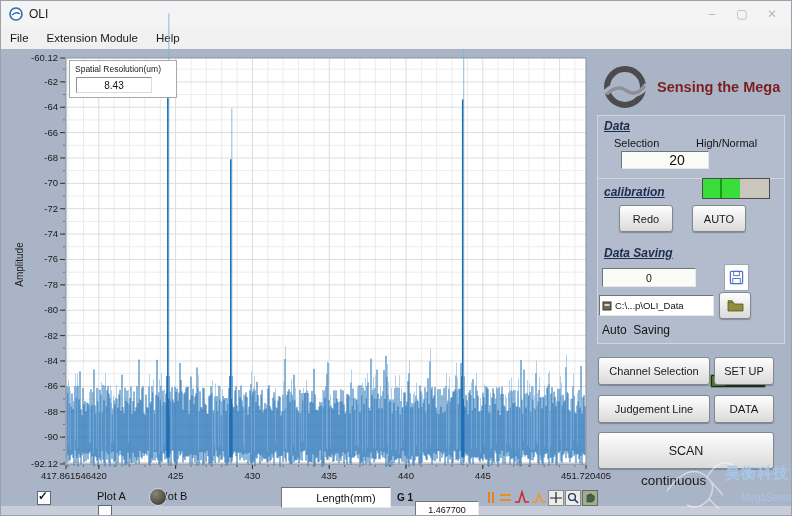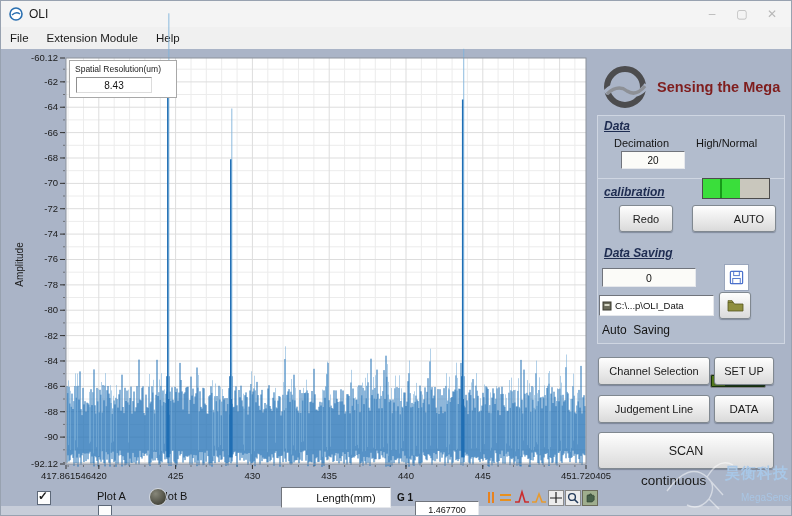--- a/index.html
+++ b/index.html
@@ -190,31 +190,31 @@
     <circle cx="24" cy="24" r="18" fill="none" stroke="#4c4c4e" stroke-width="6"></circle>
     <path d="M4 30 Q16 18 26 27 Q36 36 46 22" stroke="#aab4c7" stroke-width="6" fill="none"></path>
     <path d="M6 31 Q17 21 26 28 Q35 34 44 23" stroke="#8d9096" stroke-width="3.4" fill="none"></path>
   </svg>
   <div class="brand-text abs" style="left:656px;top:78px;">Sensing the Mega</div>
 
   <div class="panel-box abs" style="left:596px;top:114px;width:188px;height:64px;"></div>
   <div class="panel-box abs" style="left:596px;top:177px;width:188px;height:166px;"></div>
 
   <div class="sec-title abs" style="left:603px;top:118px;">Data</div>
-  <div class="small-label abs" style="left:613px;top:136px;">Decimation</div>
-  <div class="sunken abs" style="left:620px;top:150px;width:62px;height:16px;font-size:10px;">20</div>
+  <div class="small-label abs" style="left:613px;top:136px;">Selection</div>
+  <div class="sunken abs" style="left:620px;top:150px;width:62px;height:16px;font-size:14px;padding-left:24px;">20</div>
   <div class="small-label abs" style="left:695px;top:136px;">High/Normal</div>
   <div class="toggle abs" style="left:701px;top:149px;width:66px;height:19px;">
     <div class="on1" style="width: 37px; background: rgb(58, 222, 59);"></div>
     <div class="ondiv" style="left: 17px; background: rgb(22, 154, 24);"></div>
   </div>
 
   <div class="sec-title abs" style="left:603px;top:184px;">calibration</div>
   <div class="btn abs" style="left:618px;top:204px;width:52px;height:25px;">Redo</div>
-  <div class="btn abs" style="left:691px;top:204px;width:52px;height:25px;padding-left:30px;">AUTO</div>
+  <div class="btn abs" style="left:691px;top:204px;width:52px;height:25px;">AUTO</div>
 
   <div class="sec-title abs" style="left:603px;top:245px;">Data Saving</div>
   <div class="sunken abs" style="left:601px;top:267px;width:92px;height:17px;font-size:10.5px;">0</div>
   <div class="abs" style="left:723px;top:263px;width:23px;height:25px;background:#fff;border:1px solid #9aa6bc;display:flex;align-items:center;justify-content:center;">
     <svg width="15" height="15" viewBox="0 0 16 16">
       <rect x="1.5" y="1.5" width="13" height="13" rx="1" fill="none" stroke="#4d72cc" stroke-width="1.3"></rect>
       <rect x="5" y="1.5" width="6" height="4.5" fill="none" stroke="#4d72cc" stroke-width="1"></rect>
       <rect x="4" y="9" width="8" height="5.5" fill="none" stroke="#4d72cc" stroke-width="1"></rect>
     </svg>
   </div>

